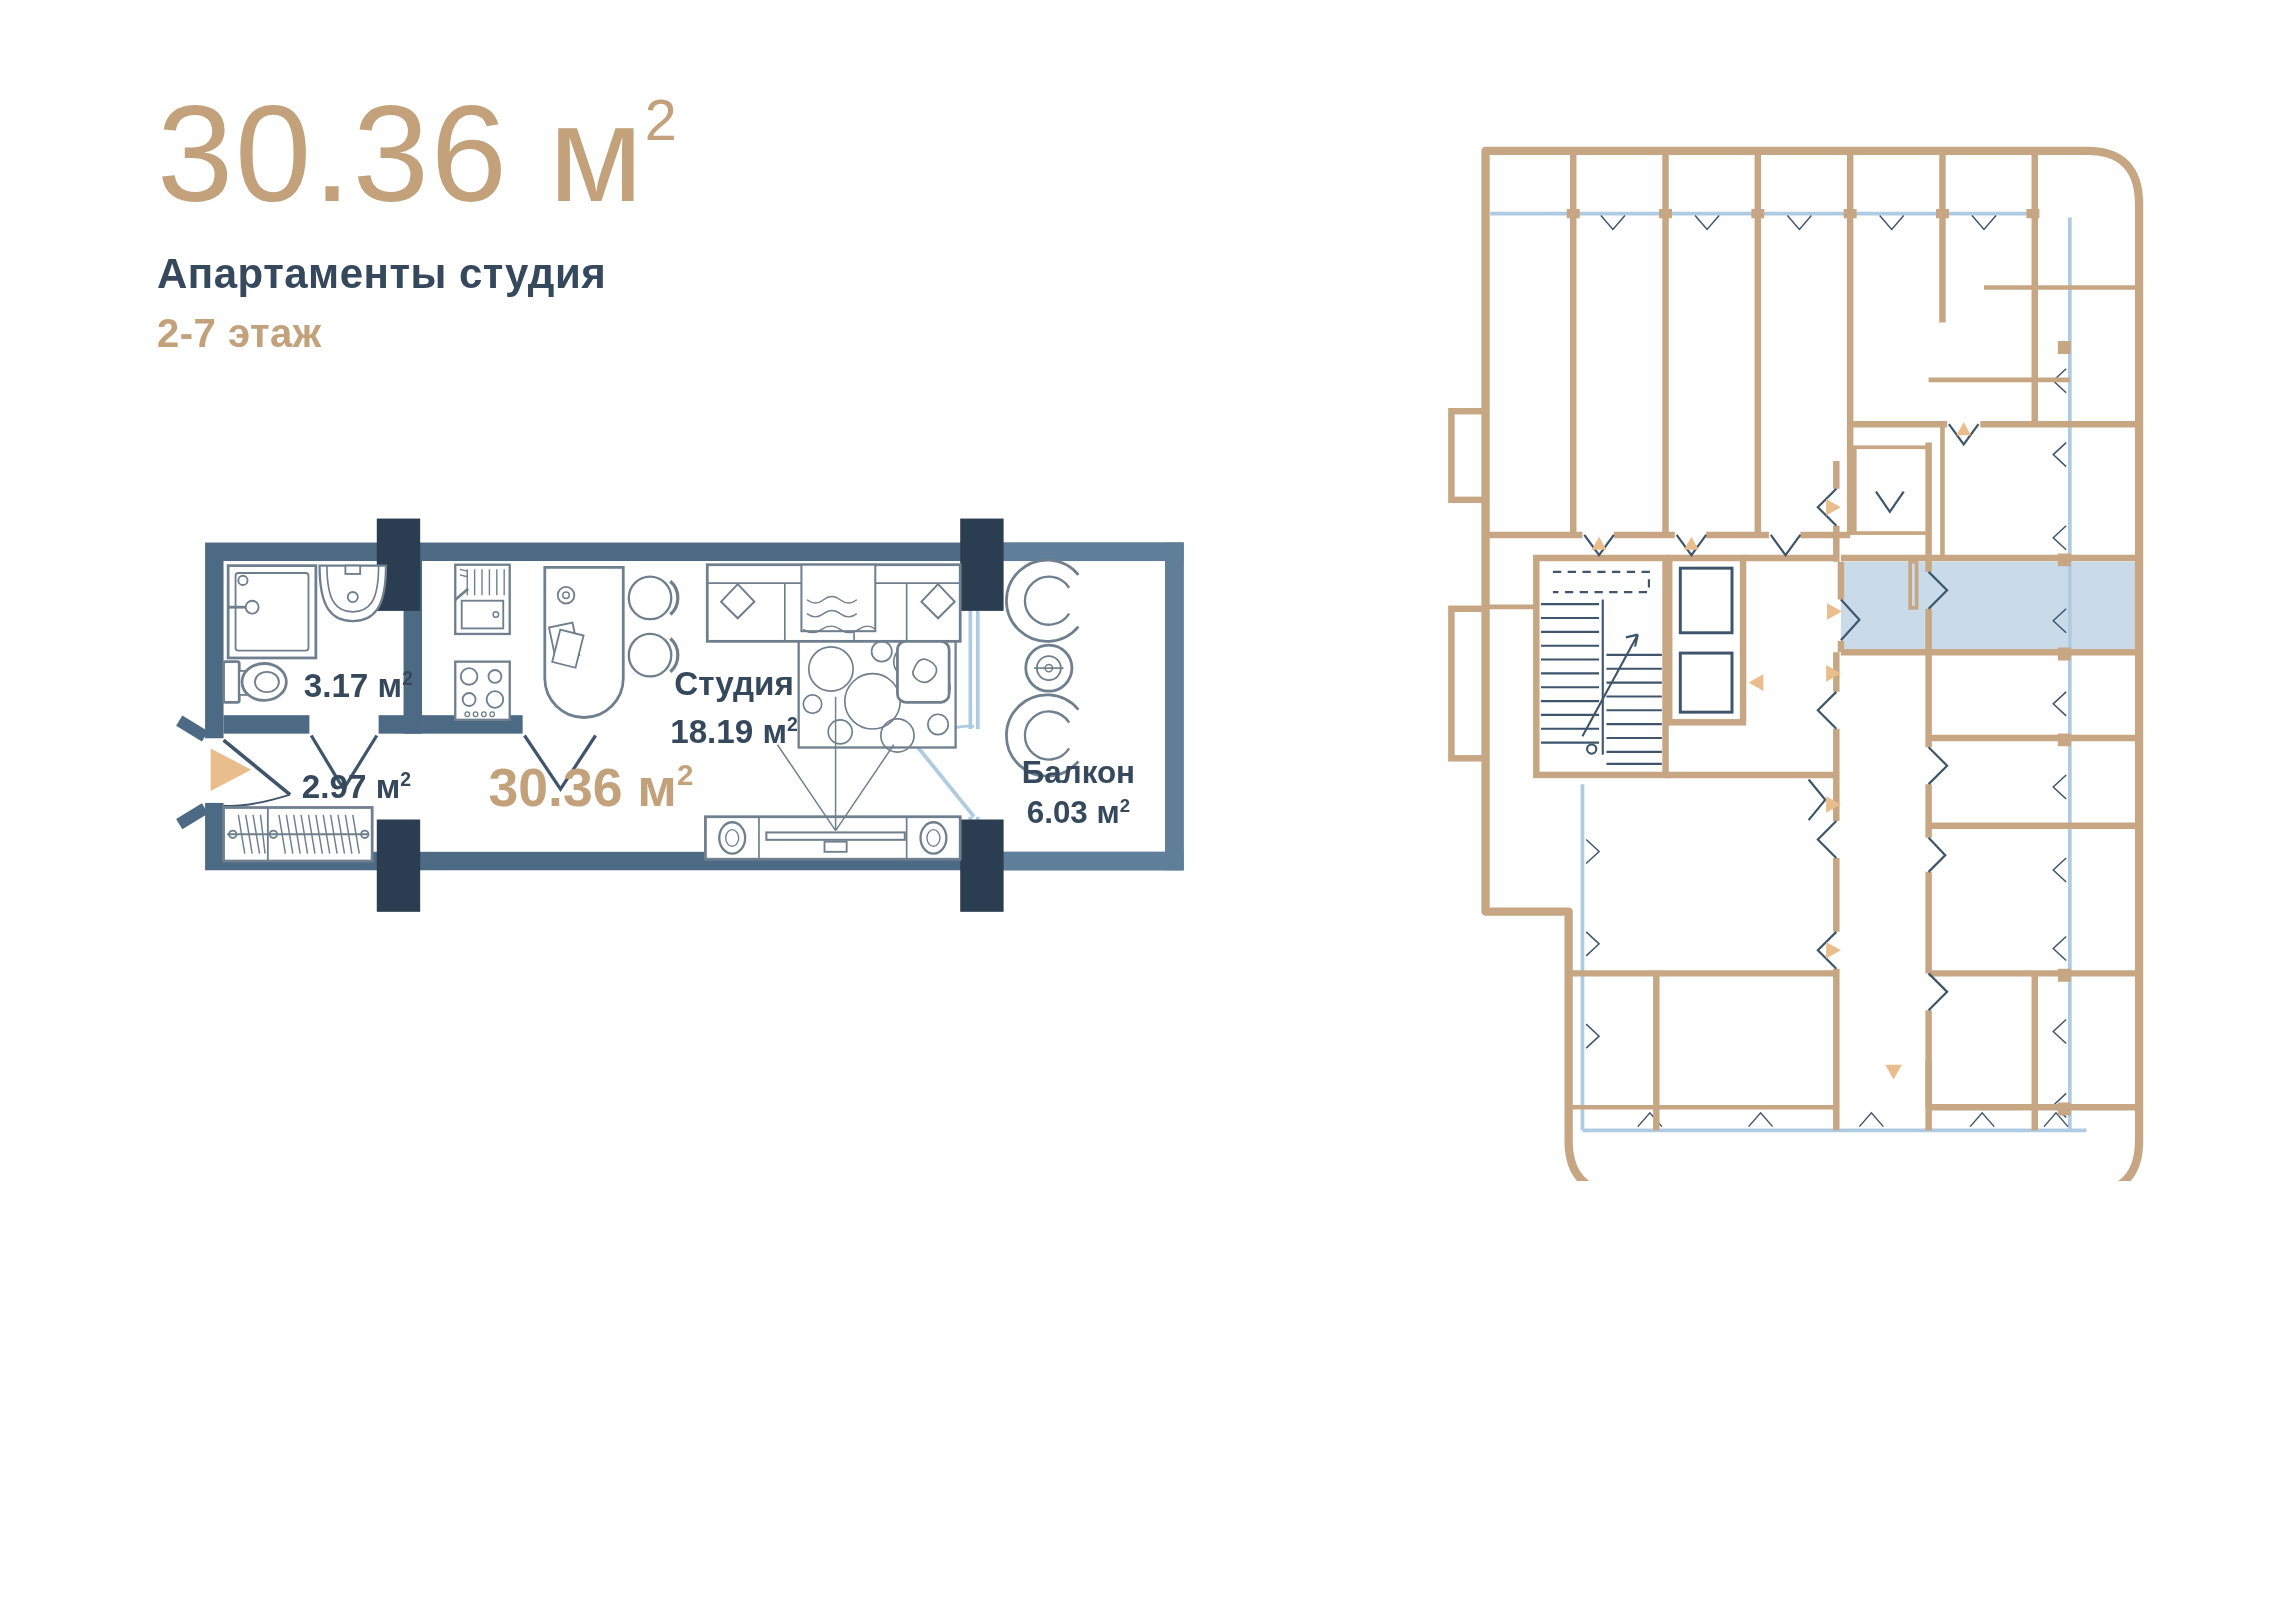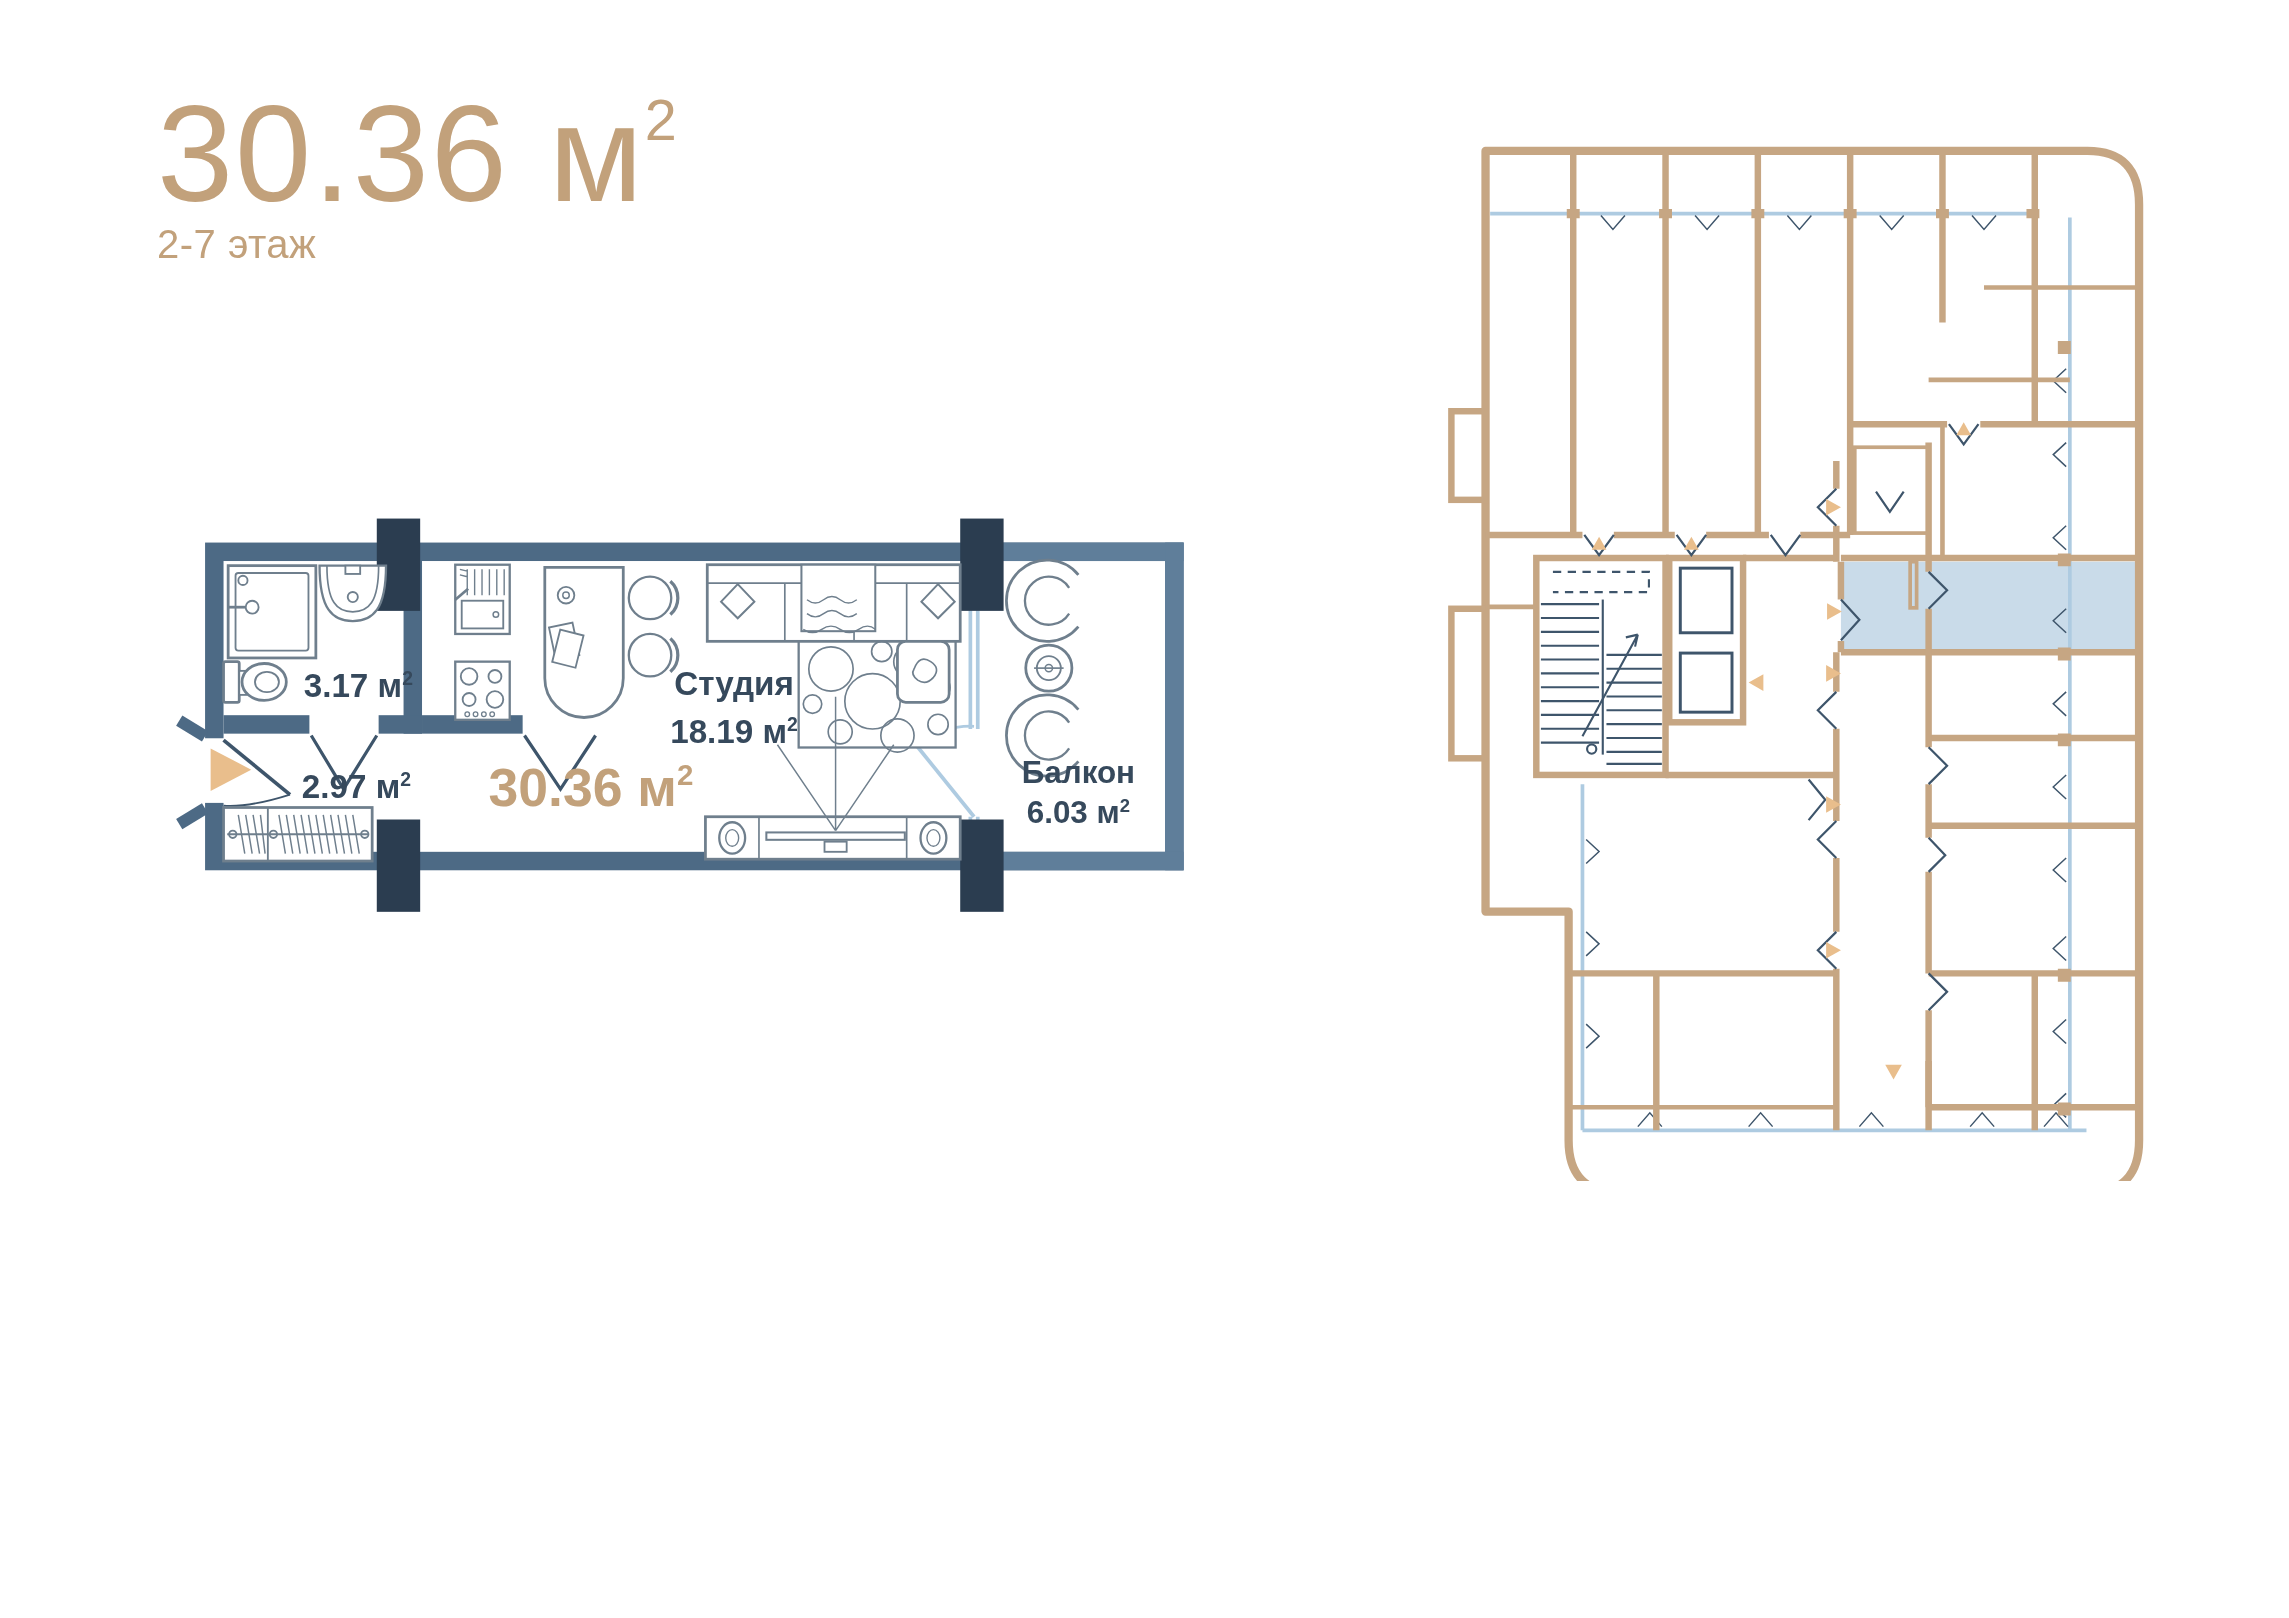--- a/index.html
+++ b/index.html
@@ -4,36 +4,37 @@
 <style>
   html,body{margin:0;padding:0;background:#ffffff;}
   .page{position:relative;width:2290px;height:1181px;background:#ffffff;overflow:hidden;
         font-family:"Liberation Sans","DejaVu Sans",sans-serif;}
   .abs{position:absolute;}
   
   .hdr{left:157px;top:85px;}
   .hdr .area{font-size:137px;line-height:1;font-weight:500;color:#C2A17B;letter-spacing:1.8px;margin:0;}
   .hdr .area sup{font-size:0.42em;vertical-align:16.6px;position:relative;top:-44px;font-weight:500;}
   .hdr .ptype{font-size:42px;font-weight:700;color:#36495C;margin-top:28px;letter-spacing:0.5px;}
-  .hdr .floors{font-size:40px;font-weight:400;color:#C2A17B;letter-spacing:0.5px;}
+  .hdr .floors{font-size:40px;font-weight:700;color:#C2A17B;margin-top:13px;letter-spacing:0.5px;}
   svg{display:block;}
   svg.overflow{overflow:visible;}
   text{font-family:"Liberation Sans","DejaVu Sans",sans-serif;}
   .lbl{font-weight:600;fill:#36495C;}
   .lbl-tan{font-weight:600;fill:#C2A17B;}
 </style>
 </head>
 <body>
 
 <div class="page">
 
   <div class="abs hdr">
     <div class="area">
       <span>30.36 м</span><sup>2</sup>
     </div>
+    <div class="ptype">Апартаменты студия</div>
     <div class="floors">2-7 этаж</div>
   </div>
 
   <svg class="abs overflow" style="left:194px;top:512px;" width="997" height="411" viewBox="0 0 1080 445">
 
     <rect x="22" y="43" width="1040" height="335" fill="none" stroke="#4D6A85" stroke-width="20"></rect>
 
     <g fill="#5F7E9A">
       <rect x="850" y="33" width="222" height="20"></rect>
       <rect x="1052" y="33" width="20" height="355"></rect>

